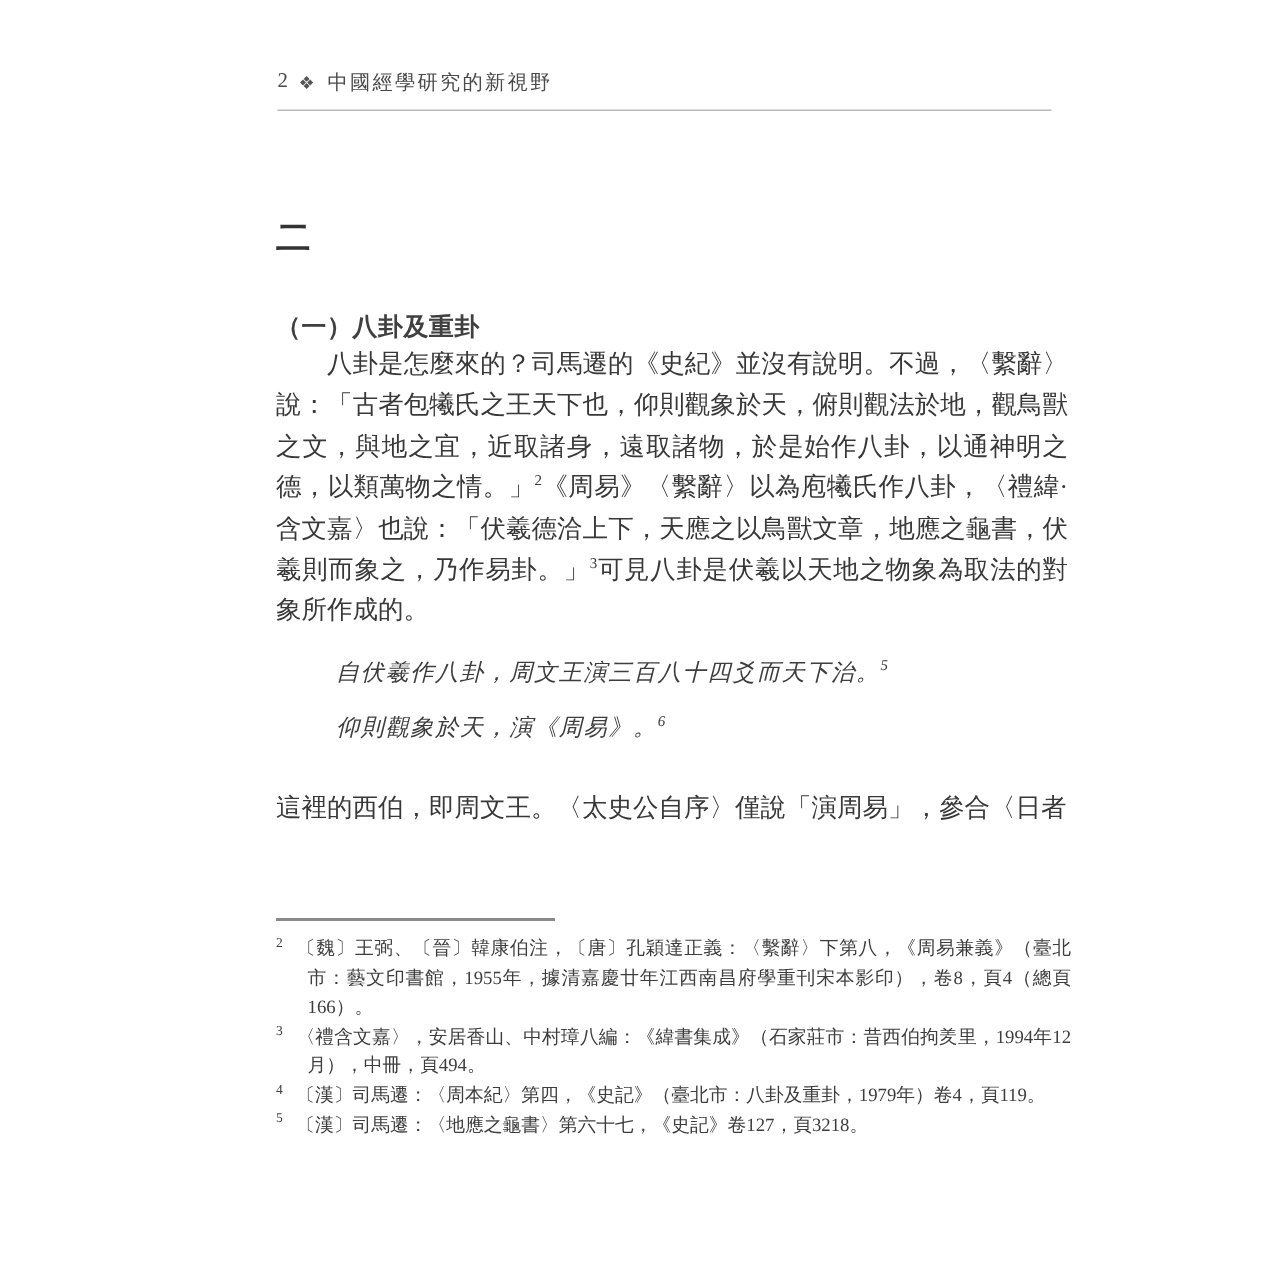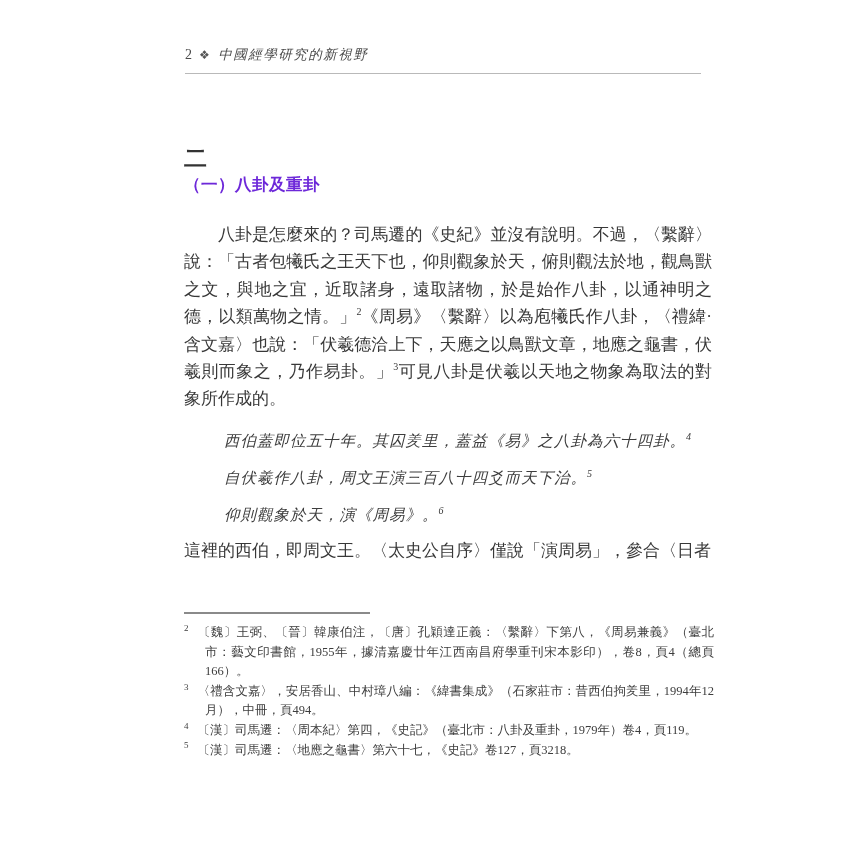--- a/index.html
+++ b/index.html
@@ -23,70 +23,71 @@
     border-bottom: 1px solid #b9b9b9;
     font-size: 13.5px;
     letter-spacing: 1.5px;
     color: #4a4a4a;
     display: flex;
     align-items: center;
     gap: 7px;
   }
   .running-header .pagenum { font-size: 14px; letter-spacing: 0; }
   .running-header .ornament { font-size: 12px; color: #555; }
-  .running-header .runtitle { font-style: italic; }
+  .running-header .runtitle { }
   
   .content {
     position: absolute;
     left: 184px;
     top: 0;
     width: 528px;
   }
   .section-heading {
     margin-top: 143px;
     font-family: "Liberation Sans", sans-serif;
     font-size: 23px;
     font-weight: 700;
     color: #333333;
     letter-spacing: 1px;
     display: flex;
     gap: 26px;
   }
   .subsection-heading {
+    margin-top: 33px;
     font-family: "Liberation Sans", sans-serif;
     font-size: 16.5px;
     font-weight: 700;
-    color: #6d28d9;
+    color: #404040;
     letter-spacing: 0.5px;
   }
   p.body-par {
     font-size: 17px;
     line-height: 27.4px;
     text-align: justify;
     color: #383838;
   }
   p.indent { text-indent: 2em; }
-  p.first { margin-top: 25px; }
+  p.first { }
   sup.fnref {
     font-size: 10px;
     line-height: 0;
     vertical-align: super;
     color: #383838;
   }
   .quote-block { margin: 14px 0 0 40px; }
   .quote-line {
     font-size: 15.5px;
     line-height: 27px;
     font-style: italic;
     color: #3d3d3d;
     letter-spacing: 1px;
     margin-top: 10px;
   }
   .quote-line:first-child { margin-top: 0; }
-  .after-quote { margin-top: 9px; }
+  .after-quote { margin-top: 26px; }
   
   .footnotes {
     position: absolute;
     left: 184px;
     top: 612px;
     width: 530px;
   }
   .fn-rule {
     width: 186px;
     border: 0;
@@ -124,21 +125,20 @@
     <div class="section-heading">
       <span>二</span>
     </div>
 
     <div class="subsection-heading">（一）八卦及重卦</div>
 
     <p class="body-par indent first"><span>八卦是怎麼來的？司馬遷的《史紀》並沒有說明。不過，〈繫辭〉說：「古者包犧氏之王天下也，仰則觀象於天，俯則觀法於地，觀鳥獸之文，與地之宜，近取諸身，遠取諸物，於是始作八卦，以通神明之德，以類萬物之情。」</span><sup class="fnref">2</sup><span>《周易》〈繫辭〉以為庖犧氏作八卦，〈禮緯·含文嘉〉也說：「伏羲德洽上下，天應之以鳥獸文章，地應之龜書，伏羲則而象之，乃作易卦。」</span><sup class="fnref">3</sup><span>可見八卦是伏羲以天地之物象為取法的對象所作成的。</span></p>
 
 
     <div class="quote-block">
-      <div class="quote-line"><span>西伯蓋即位五十年。其囚羑里，蓋益《易》之八卦為六十四卦。</span><sup class="fnref">4</sup></div>
       <div class="quote-line"><span>自伏羲作八卦，周文王演三百八十四爻而天下治。</span><sup class="fnref">5</sup></div>
       <div class="quote-line"><span>仰則觀象於天，演《周易》。</span><sup class="fnref">6</sup></div>
     </div>
 
     <p class="body-par after-quote">這裡的西伯，即周文王。〈太史公自序〉僅說「演周易」，參合〈日者</p>
 
   </div>
 
   <div class="footnotes">
     <hr class="fn-rule">

